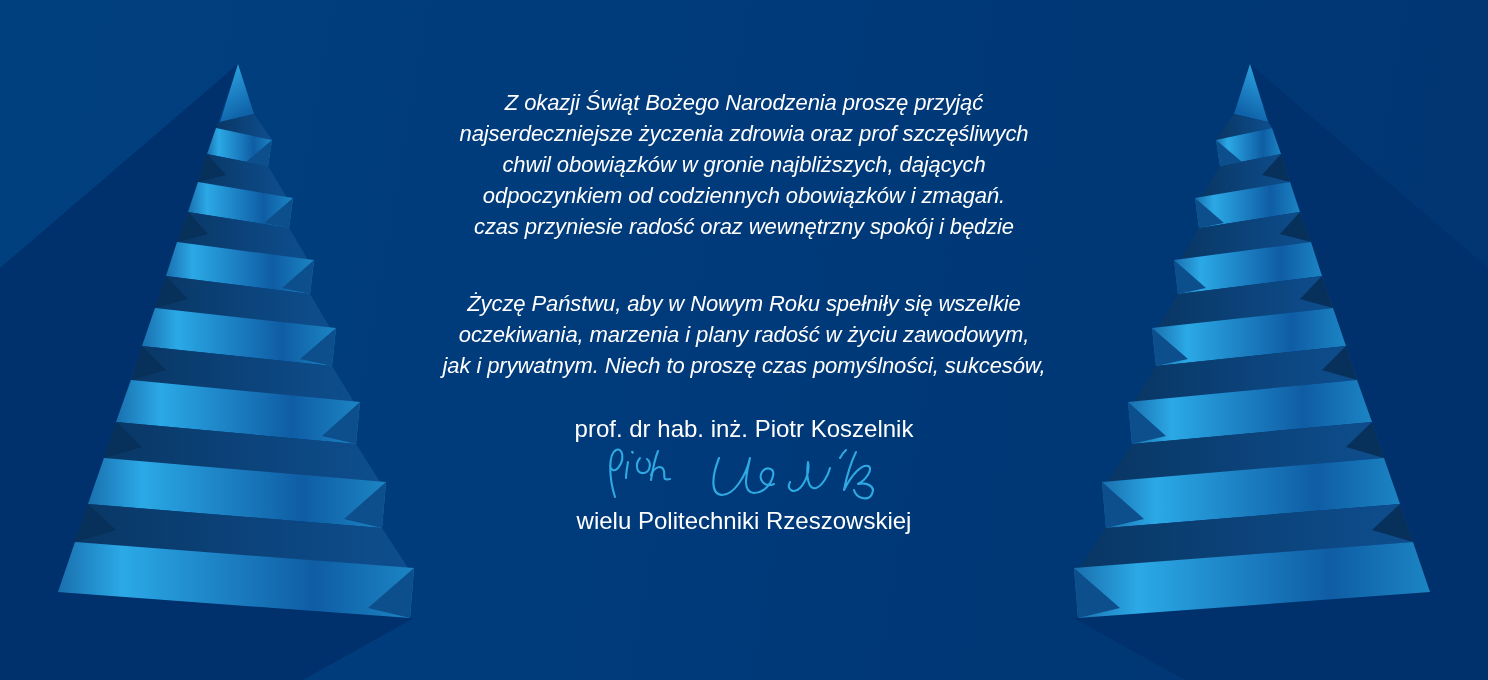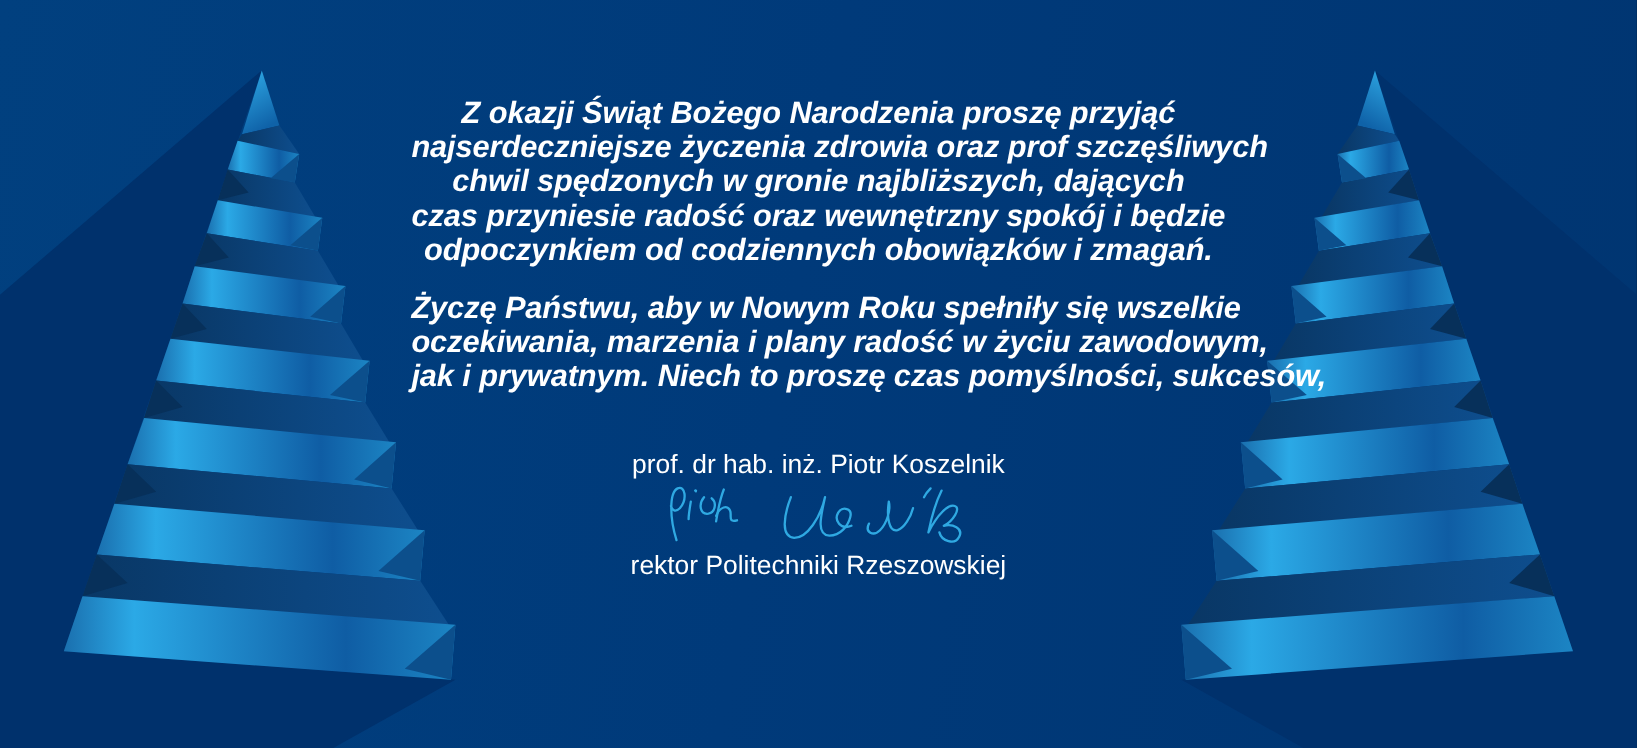--- a/index.html
+++ b/index.html
@@ -16,25 +16,25 @@
   .treeL .band{fill:url(#gBandL);} .treeL .valley{fill:url(#gValleyL);}
   .treeR .band{fill:url(#gBandR);} .treeR .valley{fill:url(#gValleyR);}
   .treeL .apex{fill:url(#gApex);}  .treeR .apex{fill:url(#gApex);}
   .fold{fill:#07305a;} .tip{fill:#0c4f8c;}
   .shadow{fill:#00316c;}
 
   .content{
     position:absolute;left:50%;top:0;transform:translateX(-50%);
     width:740px;text-align:center;color:#ffffff;
   }
-  .par{font-style:italic;font-size:28px;line-height:31px;letter-spacing:-0.1px;font-weight:bold;}
+  .par{font-style:italic;font-size:22px;line-height:31px;letter-spacing:-0.1px;}
   .p1{margin-top:87px;}
-  .p2{margin-top:22px;}
+  .p2{margin-top:46px;}
   .tline{white-space:nowrap;}
-  .name{margin-top:51px;font-size:24px;line-height:30px;}
+  .name{margin-top:33px;font-size:24px;line-height:30px;}
   .sig{display:block;margin:0 auto;width:300px;height:64px;}
   .sig path{stroke:#2fa9e2;stroke-width:2.1;fill:none;stroke-linecap:round;stroke-linejoin:round;}
   .role{font-size:24px;line-height:30px;margin-top:-2px;}
 </style>
 </head>
 <body>
 
 <div class="card">
 
   <svg class="bg" viewBox="0 0 1488 680" aria-hidden="true">
@@ -128,23 +128,23 @@
       <polygon class="tip" points="122,338 118,380 84,372"></polygon>
       <polygon class="tip" points="148,418 144,464 106,455"></polygon>
       <polygon class="tip" points="176,504 172,554 130,544"></polygon>
     </g>
   </svg>
 
   <main class="content">
     <section class="par p1">
       <div class="tline">Z okazji Świąt Bożego Narodzenia proszę przyjąć</div>
       <div class="tline">najserdeczniejsze życzenia zdrowia oraz prof szczęśliwych</div>
-      <div class="tline">chwil spędzonych w gronie najbliższych, dających</div>
+      <div class="tline">chwil obowiązków w gronie najbliższych, dających</div>
+      <div class="tline">odpoczynkiem od codziennych obowiązków i zmagań.</div>
       <div class="tline">czas przyniesie radość oraz wewnętrzny spokój i będzie</div>
-      <div class="tline">odpoczynkiem od codziennych obowiązków i zmagań.</div>
     </section>
 
     <section class="par p2">
       <div class="tline">Życzę Państwu, aby w Nowym Roku spełniły się wszelkie</div>
       <div class="tline">oczekiwania, marzenia i plany radość w życiu zawodowym,</div>
       <div class="tline">jak i prywatnym. Niech to proszę czas pomyślności, sukcesów,</div>
     </section>
 
     <div class="name">prof. dr hab. inż. Piotr Koszelnik</div>
 
@@ -154,15 +154,15 @@
       <path d="M34,18 C33,24 32,30 32,34"></path>
       <path d="M46,14 C41,20 42,30 50,29 C56,28 58,19 53,15"></path>
       <path d="M64,7 C60,17 58,30 57,36"></path>
       <path d="M57,31 C60,23 68,20 70,27 C71,32 68,37 76,35"></path>
       <path d="M125,14 C118,32 116,50 128,51 C140,51 152,32 156,14 C152,32 148,48 160,49 C170,49 177,40 179,32 C181,24 172,22 168,28 C164,35 170,44 180,40"></path>
       <path d="M196,38 C192,46 200,50 206,44 C212,38 216,26 214,18 C212,32 214,46 222,44 C228,42 234,32 236,24"></path>
       <path d="M246,14 C248,10 250,8 252,6"></path>
       <path d="M262,8 C256,20 252,36 250,46 C258,30 268,20 274,22 C280,24 272,36 264,40 C272,38 282,42 278,50 C274,58 262,54 260,46"></path>
     </svg>
 
-    <div class="role">rektor Politechniki Rzeszowskiej</div>
+    <div class="role">wielu Politechniki Rzeszowskiej</div>
   </main>
 </div>
 
 </body></html>

